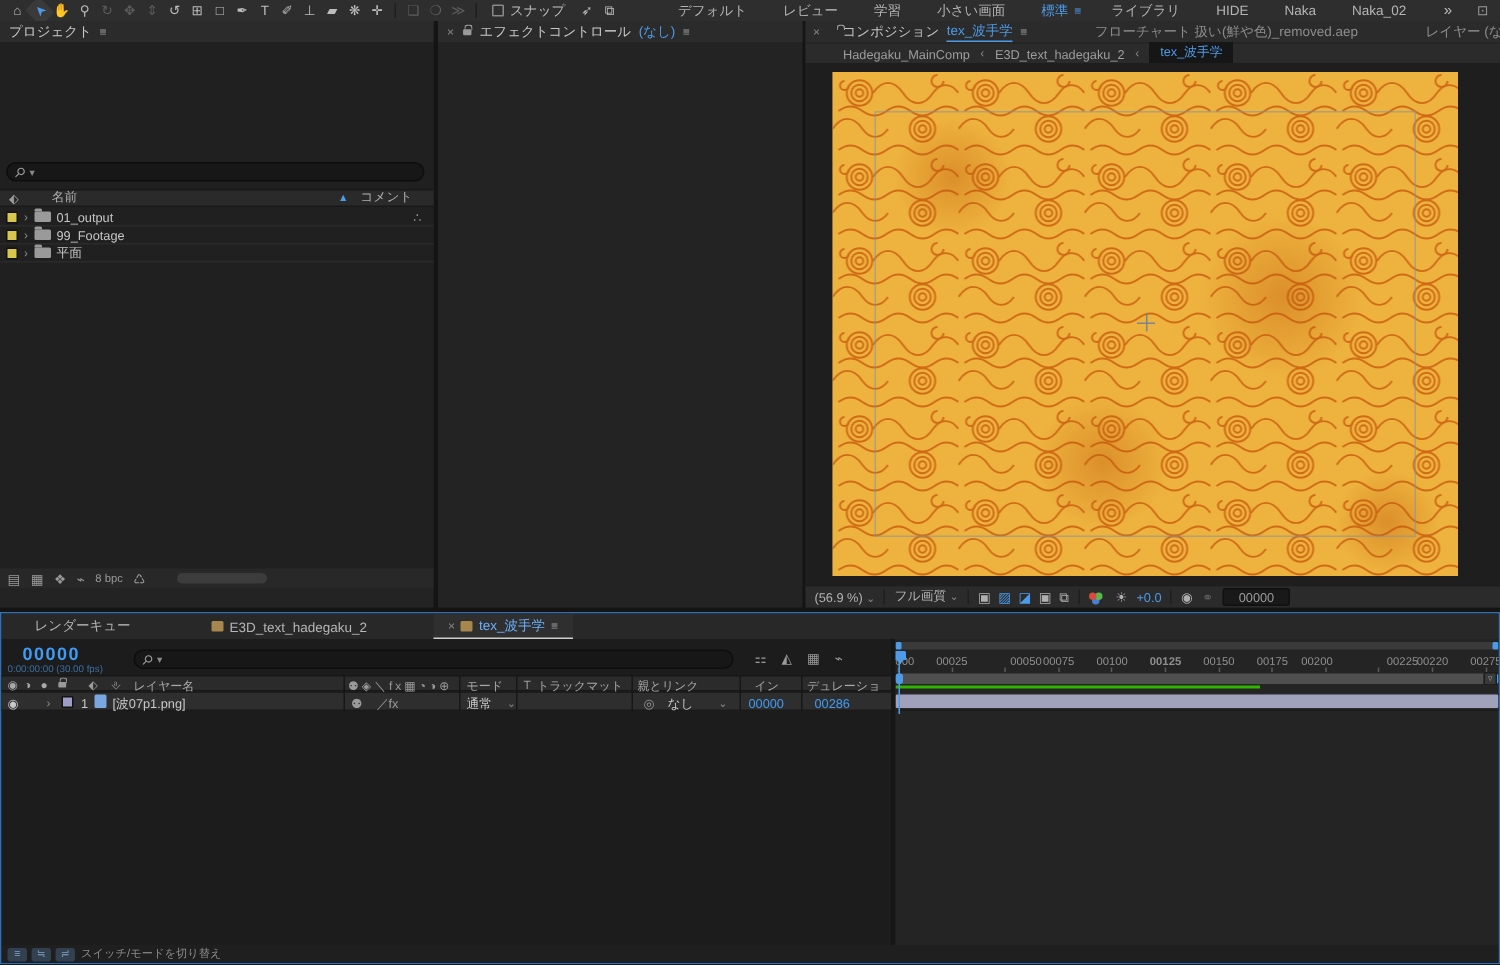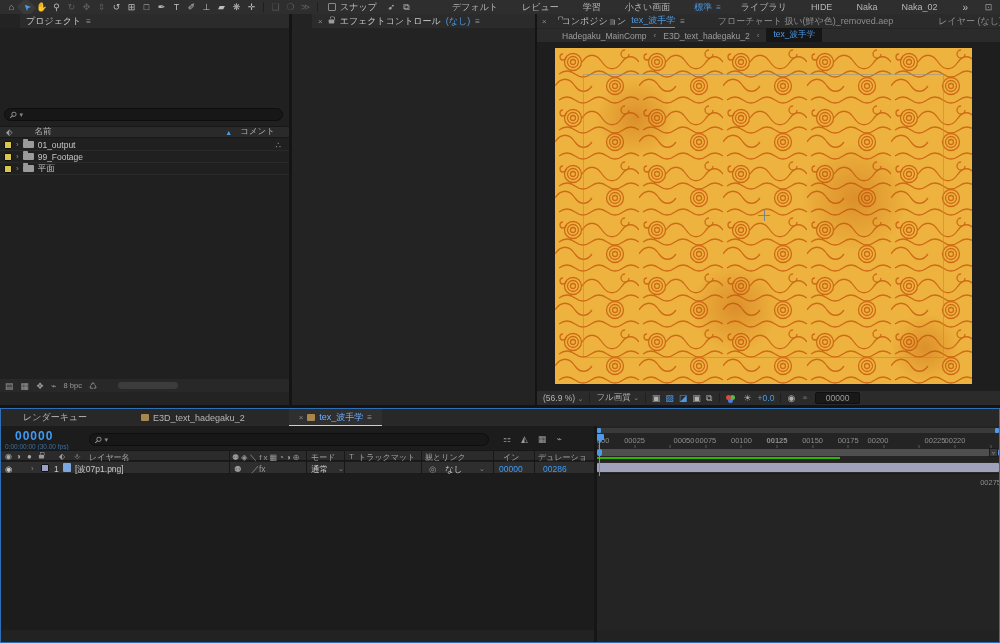--- a/index.html
+++ b/index.html
@@ -2,21 +2,21 @@
 <html><head>
 <meta charset="utf-8">
 <style>
   * { margin:0; padding:0; box-sizing:border-box; }
   body { background:#000; }
   #app { position:relative; width:1000px; height:643px; background:#141414;
          font-family:"Liberation Sans", sans-serif; font-size:9px; color:#c2c2c2;
          overflow:hidden; user-select:none; }
   .panel { position:absolute; background:#232323; }
   .phead { height:14px; background:#2b2b2b; display:flex; align-items:center;
-           gap:5px; padding:0 6px; font-size:9px; color:#c8c8c8; white-space:nowrap;margin-left:20px; }
+           gap:5px; padding:0 6px; font-size:9px; color:#c8c8c8; white-space:nowrap; }
   .dim { color:#8d8d8d; } .blue { color:#4d9be8; } .menu-ic { color:#9a9a9a; font-size:8px; }
   .x-ic { color:#8a8a8a; font-size:8px; }
   
   #topbar { position:absolute; left:0; top:0; width:1000px; height:14px; background:#2e2e2e;
             display:flex; align-items:center; padding:0 4px; gap:1px; }
   .tool { width:15px; height:13px; display:inline-flex; align-items:center; justify-content:center;
           color:#bdbdbd; font-size:9px; }
   .tool.active { color:#4d9be8; background:#3a3a3a; border-radius:2px; }
   .tool.gray { color:#5d5d5d; }
   .tool.rot { transform:rotate(-135deg); }
@@ -208,21 +208,21 @@
   </div>
 
   <div id="comp" class="panel">
     <div id="comp-tabs">
       <span class="x-ic">×</span>
       <span class="comp-sq"></span>
       <span class="lock" style="transform:scale(.8);"></span>
       <span>コンポジション</span>
       <span class="blue" style="border-bottom:1px solid #4d9be8;">tex_波手学</span>
       <span class="menu-ic">≡</span>
-      <span class="dim" style="margin-left:28px;">フローチャート 扱い(鮮や色)_removed.aep</span>
+      <span class="dim" style="margin-left:40px;">フローチャート 扱い(鮮や色)_removed.aep</span>
       <span class="dim" style="margin-left:40px;">
         <span>レイヤー</span>
         <span>(なし)</span>
       </span>
     </div>
     <div id="comp-crumbs">
       <span>Hadegaku_MainComp</span>
       <span class="chev">‹</span>
       <span>E3D_text_hadegaku_2</span>
       <span class="chev">‹</span>
@@ -395,33 +395,41 @@
           <span class="tick" style="left: 215.6px;">00150</span>
           <span class="tickmark" style="left: 215.6px;"></span>
           <span class="tick" style="left: 251.2px;">00175</span>
           <span class="tickmark" style="left: 251.2px;"></span>
           <span class="tick" style="left: 281px;">00200</span>
           <span class="tickmark" style="left: 286.8px;"></span>
           <span class="tick" style="left: 338px;">00225</span>
           <span class="tickmark" style="left: 322.4px;"></span>
           <span class="tick" style="left: 358px;">00220</span>
           <span class="tickmark" style="left: 358px;"></span>
-          <span class="tick" style="left: 393.6px; margin-top: 42px;">00275</span>
+          <span class="tick" style="left: 393.6px;">00275</span>
           <span class="tickmark" style="left: 393.6px;"></span>
         </div>
       <div id="workarea">
         <span class="wacap" style="left:0;"></span>
         <span class="wacap" style="right:0;"></span>
       </div>
       <div id="cacheline" style="width:243px;"></div>
       <span class="comp-marker-btn">▿</span>
       <div id="trackrow">
         <div id="trackbar"></div>
       </div>
       <div id="playhead">
           <div class="head"></div>
         </div>
       <div id="ph-line"></div>
     </div>
 
+    <div id="tl-bottom">
+      <span id="bottom-toggles" style="display:flex;gap:3px;">
+          <span class="btoggle">≡</span>
+          <span class="btoggle">≒</span>
+          <span class="btoggle">≓</span>
+        </span>
+      <span class="dim" style="font-size:7.5px;">スイッチ/モードを切り替え</span>
+    </div>
   </div>
 
 </div>
 
 </body></html>

